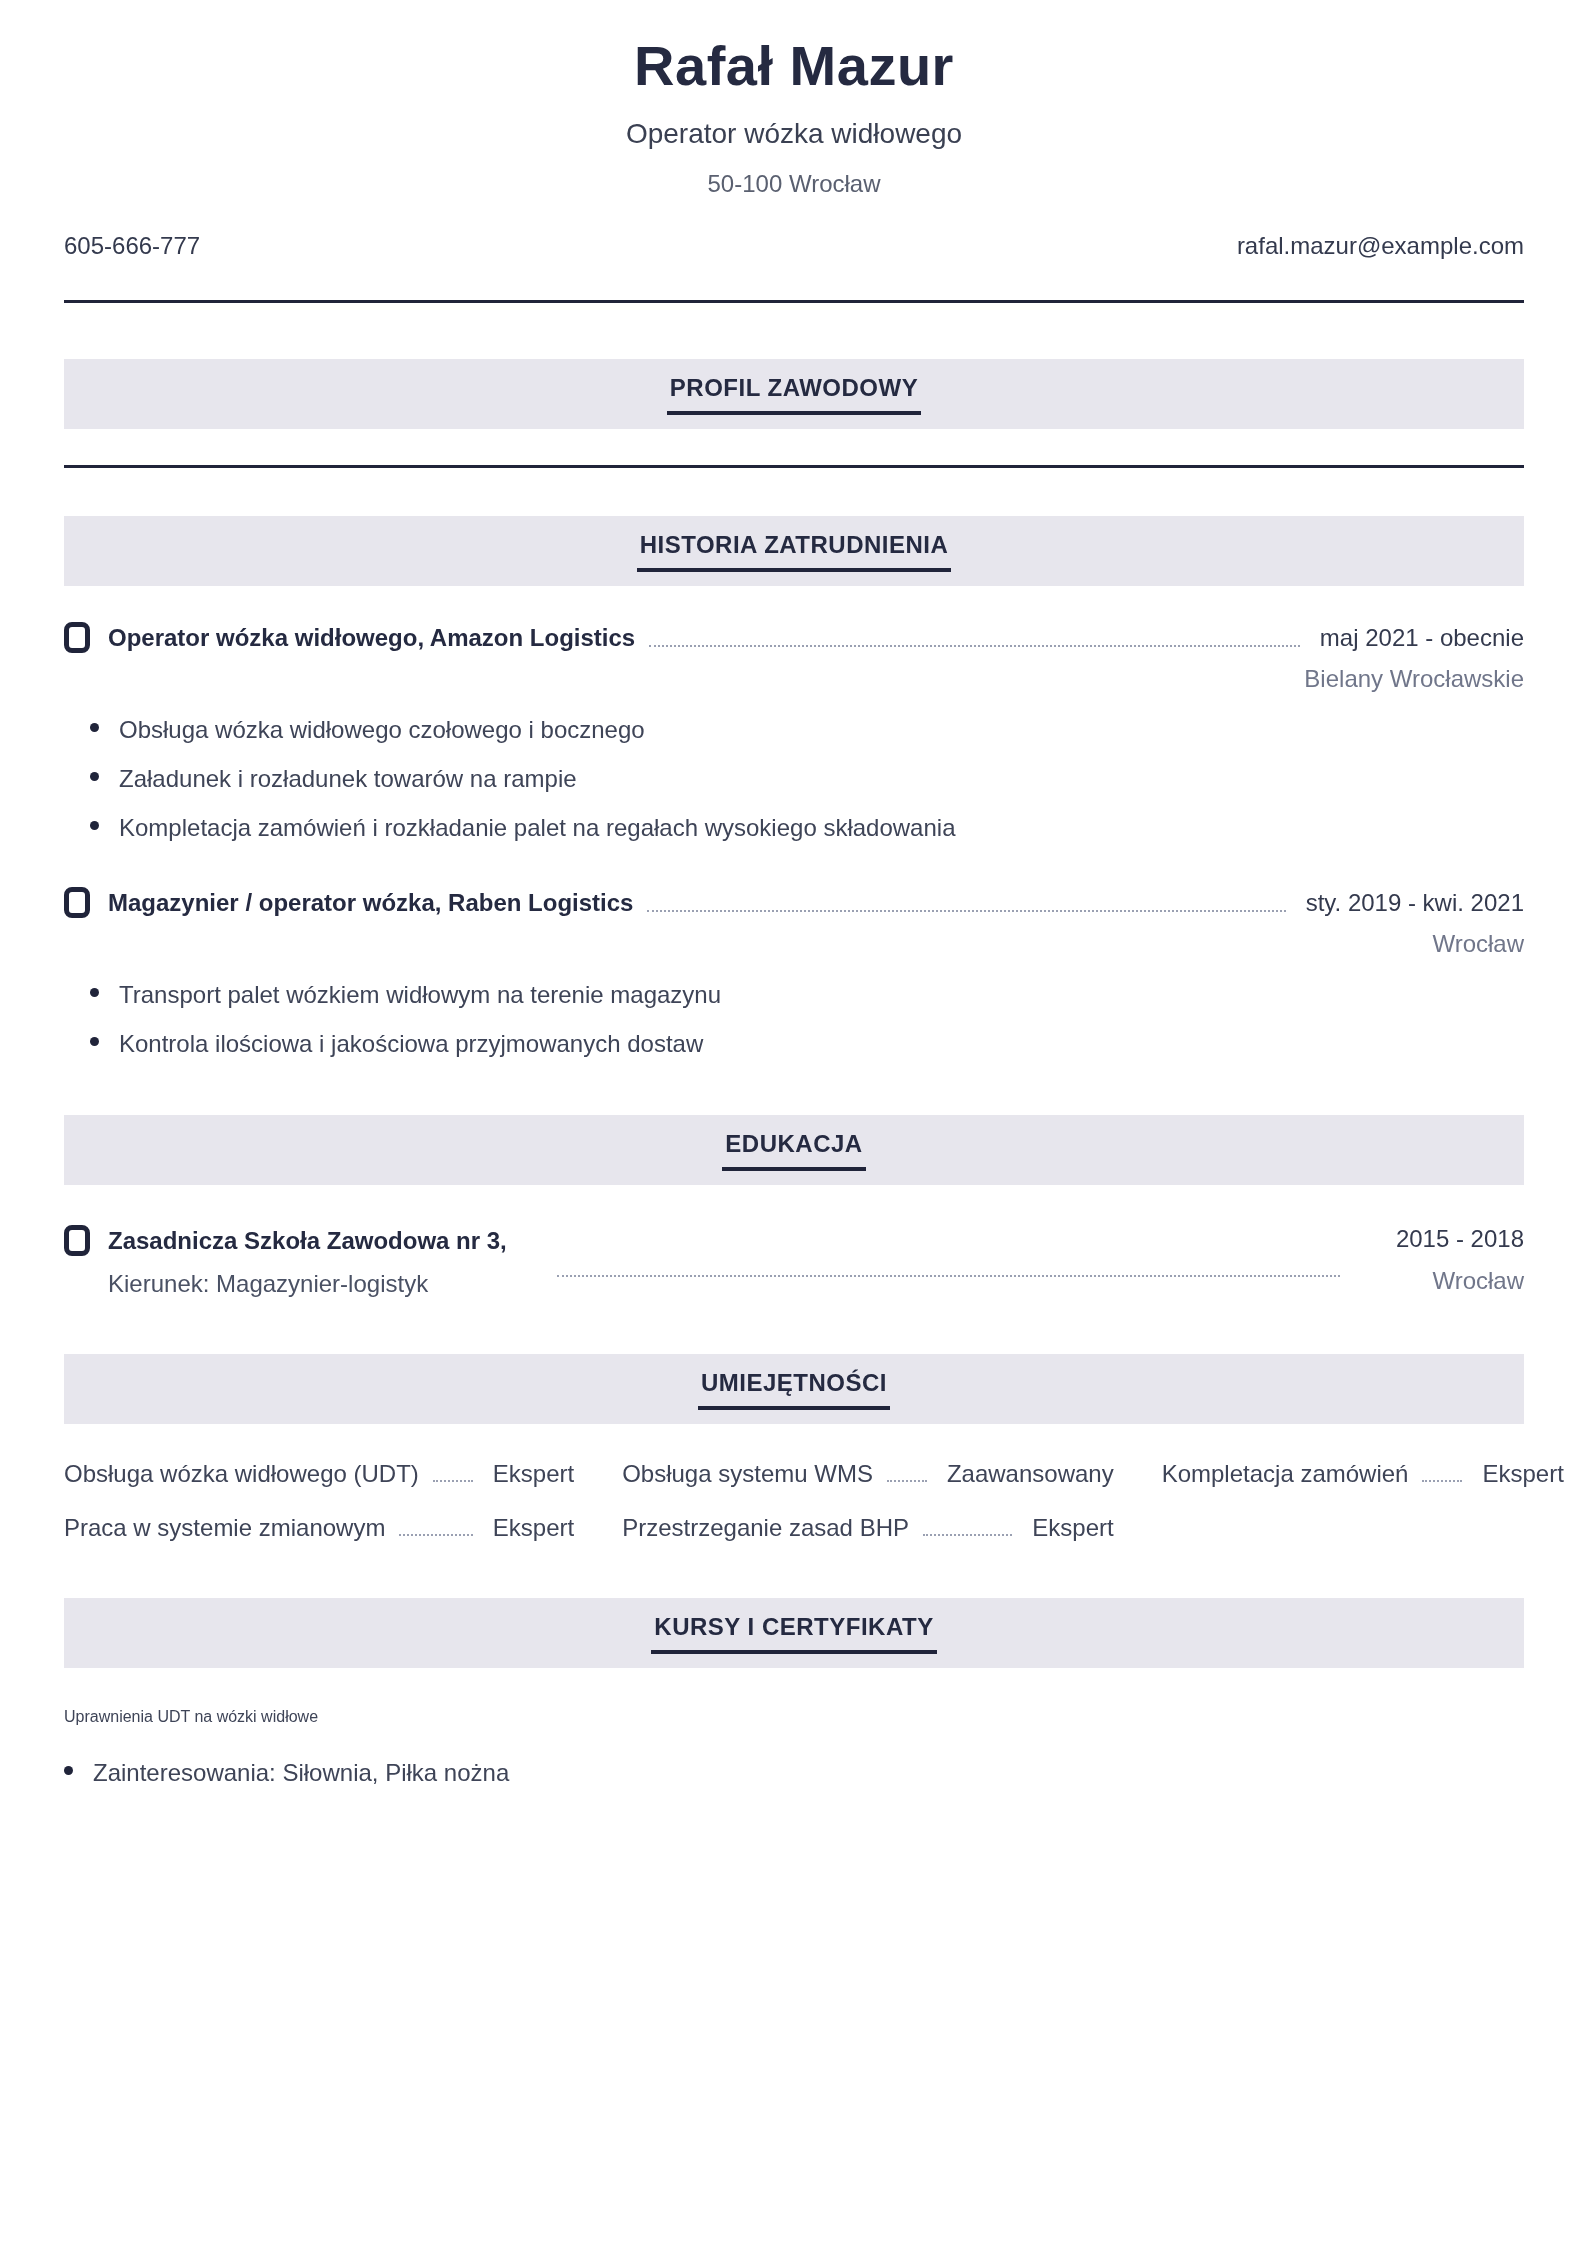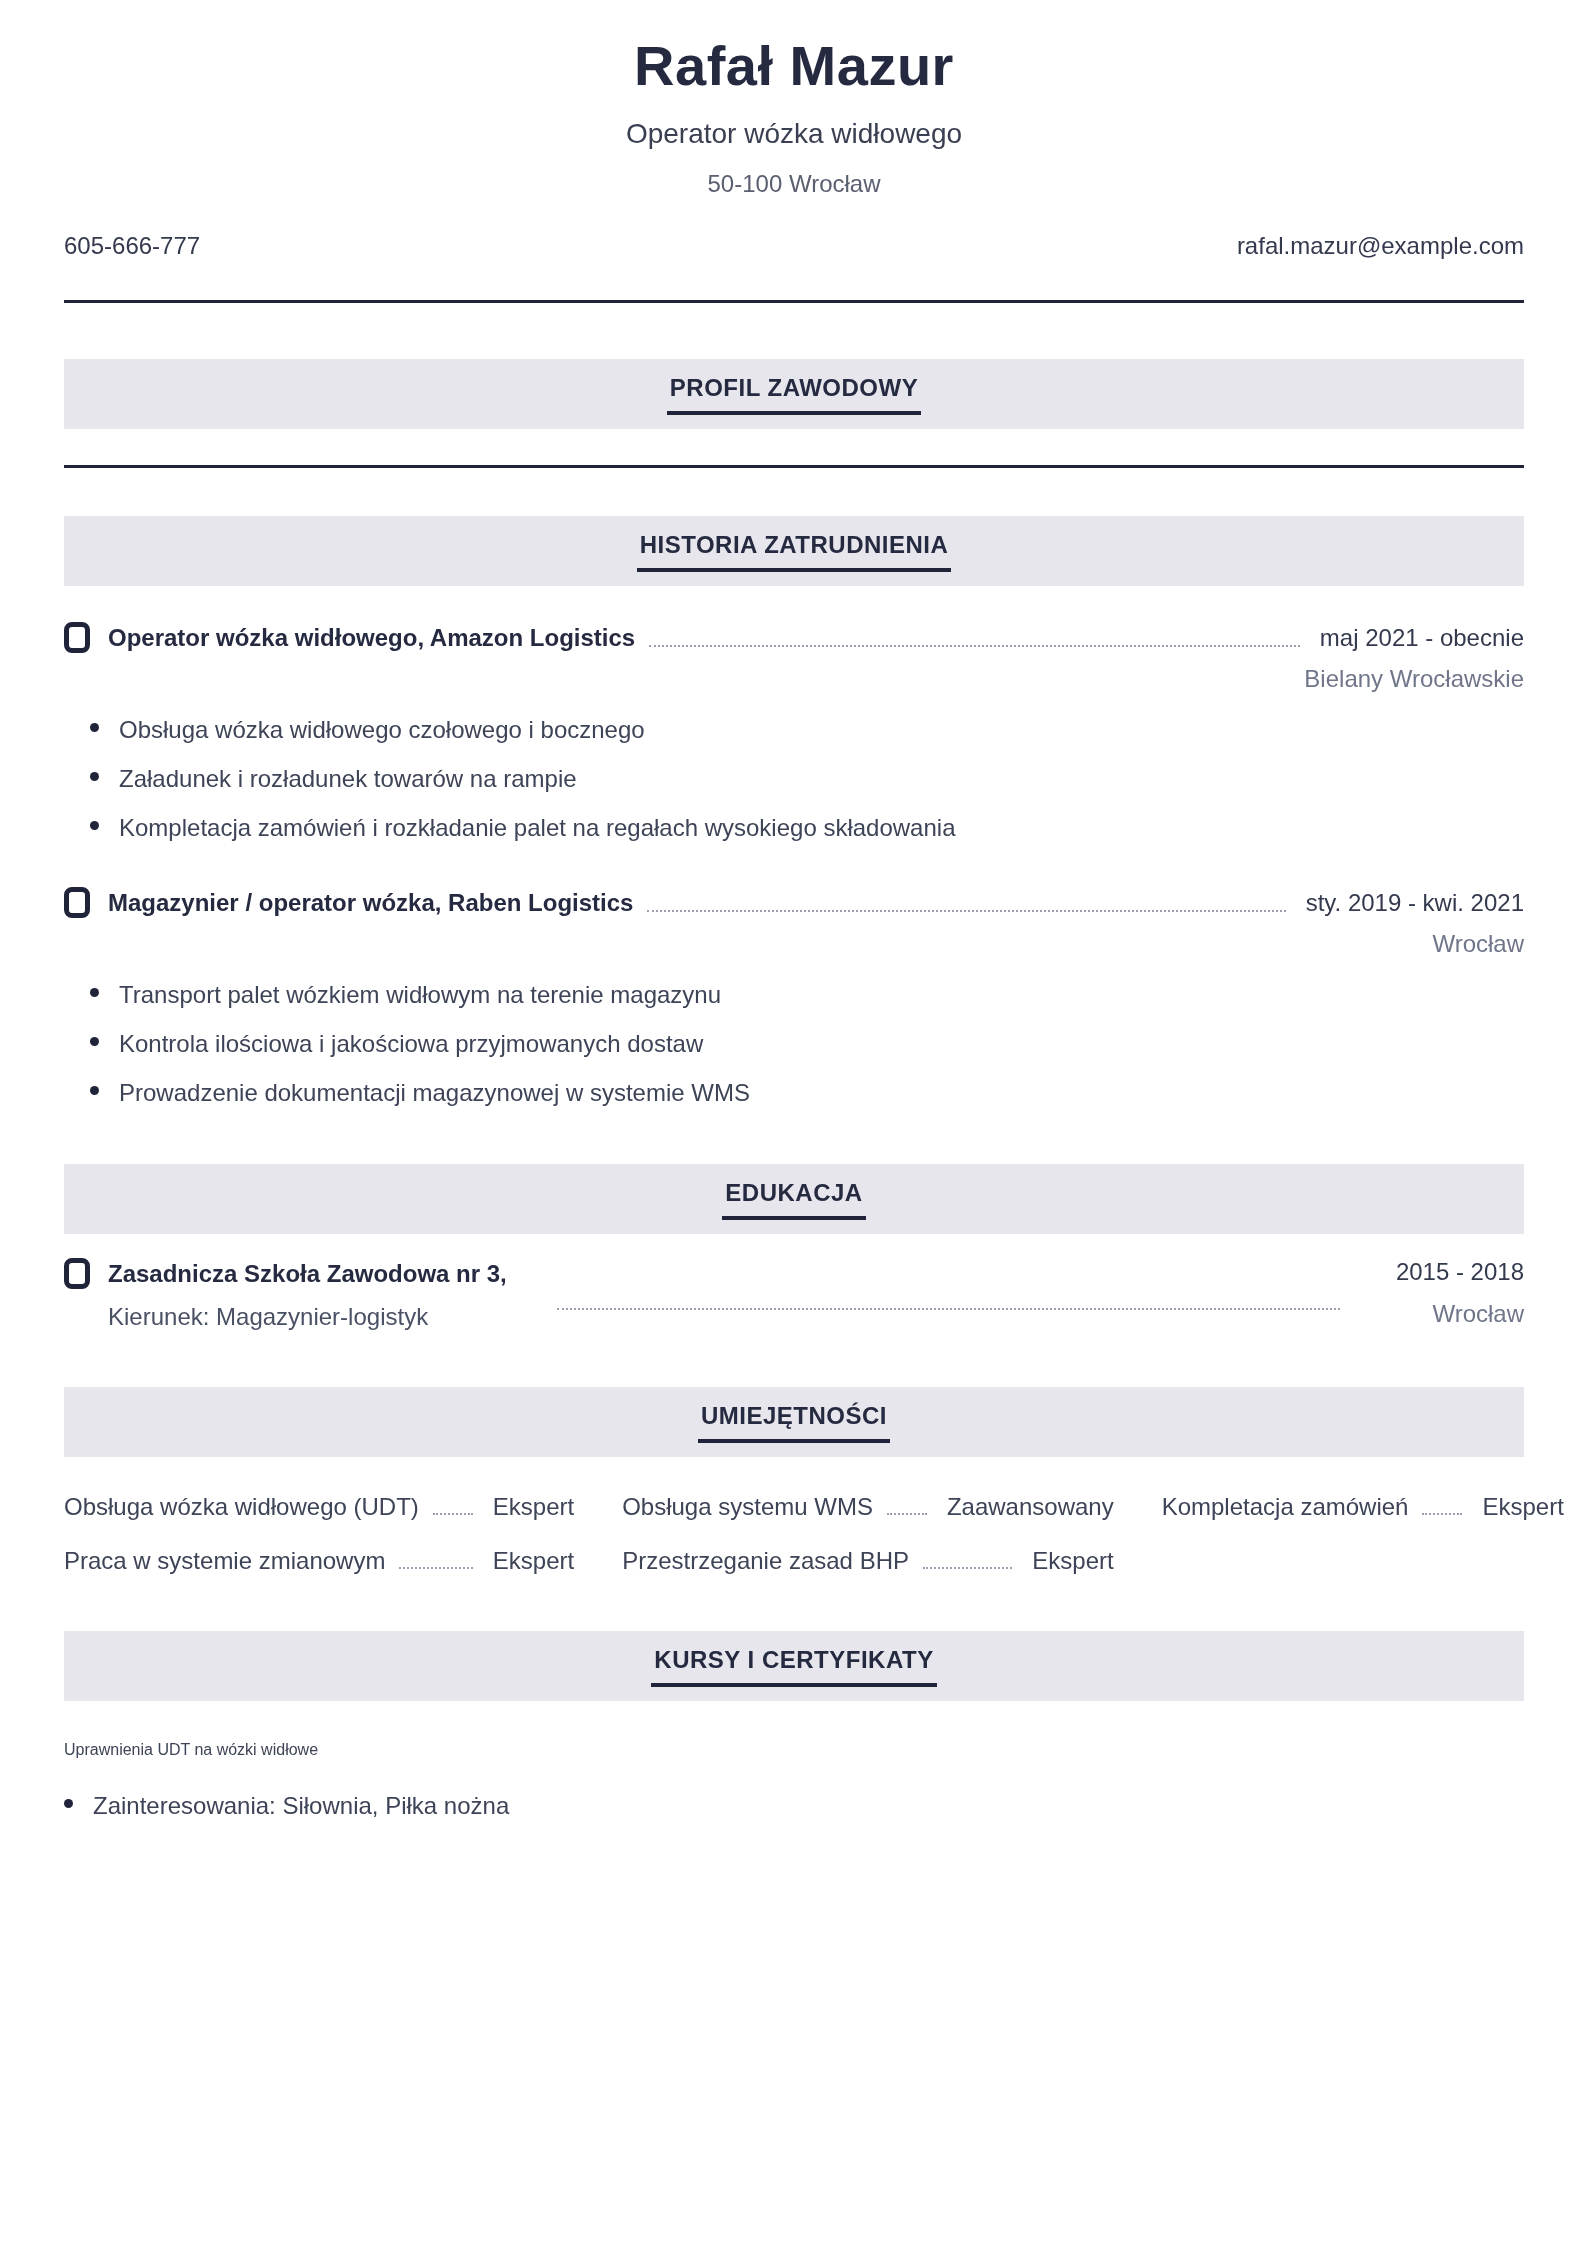--- a/index.html
+++ b/index.html
@@ -58,21 +58,21 @@
   .entry-loc { margin-top: 12px; text-align: right; font-size: 24px; color: #70768a; }
 
   .bullets { list-style: none; margin: 22px 0 0 0; padding: 0; }
   .bullets li { display: flex; margin-top: 19px; font-size: 24px; line-height: 30px; color: #3e4457; }
   .bullet-dot {
     flex: none; width: 9px; height: 9px; border-radius: 50%;
     background: #20243a; margin: 8px 20px 0 26px;
   }
 
   
-  .edu-row { margin-top: 24px; display: flex; align-items: flex-start; gap: 36px; }
+  .edu-row { margin-top: 40px; display: flex; align-items: flex-start; gap: 36px; }
   .edu-left { flex: none; }
   .edu-head { display: flex; align-items: center; }
   .edu-field { margin: 14px 0 0 44px; font-size: 24px; color: #4a5164; }
   .edu-leader { align-self: center; margin-top: 34px; }
   .edu-right { flex: none; text-align: right; }
   .edu-right .entry-loc { margin-top: 14px; }
 
   
   .skills-grid {
     margin-top: 36px; display: grid;
@@ -144,24 +144,20 @@
   <div class="entry-loc">Wrocław</div>
   <ul class="bullets">
     <li>
       <span class="bullet-dot"></span>
       <span>Transport palet wózkiem widłowym na terenie magazynu</span>
     </li>
     <li>
       <span class="bullet-dot"></span>
       <span>Kontrola ilościowa i jakościowa przyjmowanych dostaw</span>
     </li>
-    <li>
-      <span class="bullet-dot"></span>
-      <span>Prowadzenie dokumentacji magazynowej w systemie WMS</span>
-    </li>
   </ul>
 
   <div class="band">
     <span class="band-title">EDUKACJA</span>
   </div>
   <div class="edu-row">
     <div class="edu-left">
       <div class="edu-head">
         <span class="box-icon"></span>
         <span class="entry-title">Zasadnicza Szkoła Zawodowa nr 3,</span>

